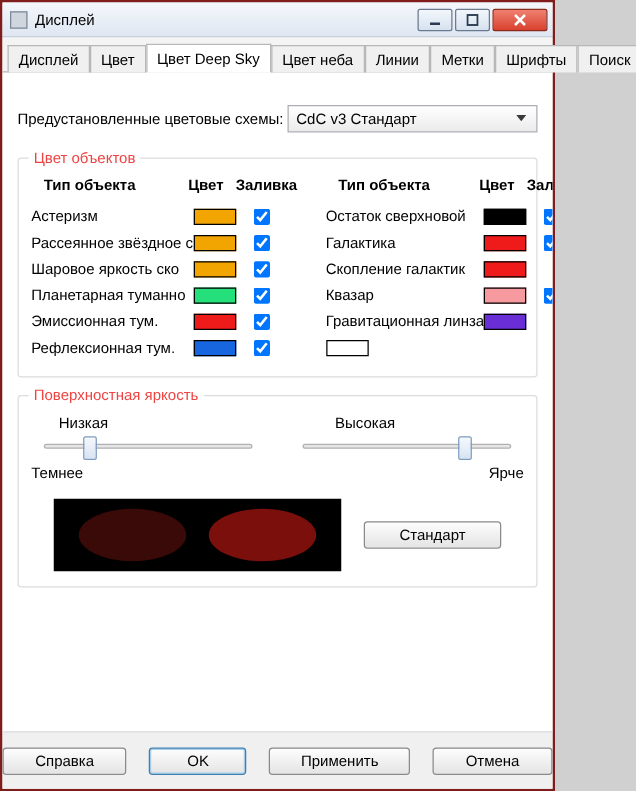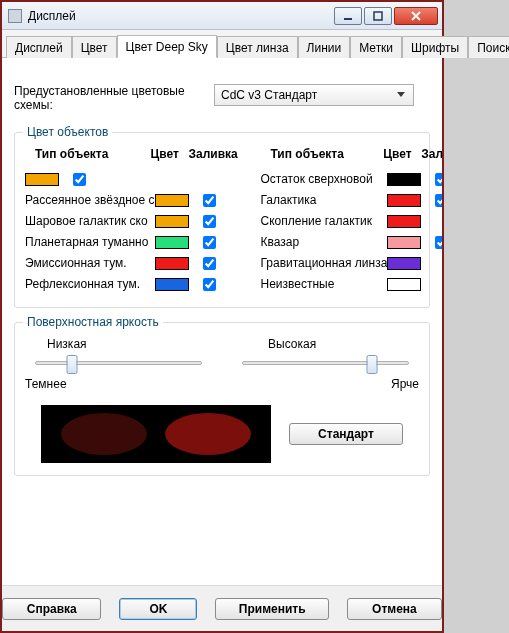--- a/index.html
+++ b/index.html
@@ -8,27 +8,27 @@
   .titlebar { height: 28px; background: linear-gradient(#f4f7fb,#dfe7f2); display: flex; align-items: center; padding: 0 4px 0 6px; border-bottom: 1px solid #b8c4d4; }
   .titlebar .ico { width: 14px; height: 14px; background: #cfd6de; border: 1px solid #7a8899; margin-right: 6px; }
   .titlebar .ttl { flex: 1; color: #000; }
   .tbtn { width: 28px; height: 18px; margin-left: 2px; border: 1px solid #6a7a90; border-radius: 2px; background: linear-gradient(#f3f7fc,#d6e1ef); display: flex; align-items: center; justify-content: center; }
   .tbtn.close { width: 44px; background: linear-gradient(#f08070,#d8422e); border-color: #8a2a1c; color: #fff; font-weight: bold; }
   .tbtn svg { display: block; }
   .tabbar { display: flex; align-items: flex-end; padding: 4px 4px 0 4px; background: #f4f4f4; border-bottom: 1px solid #b7b7b7; position: relative; }
   .tab { padding: 4px 8px 3px 8px; border: 1px solid #b7b7b7; border-bottom: none; background: #f0f0f0; margin-right: 0px; position: relative; top: 1px; cursor: default; white-space: nowrap; }
   .tab.active { background: #fff; border-bottom: 1px solid #fff; }
   .content { flex: 1; background: #fff; padding: 10px 12px 8px 12px; overflow: hidden; }
-  .row-preset { display: flex; margin: 16px 16px 20px 0; }
+  .row-preset { display: flex; align-items: center; margin: 16px 0 20px 0; }
   .row-preset .lbl { flex:1; }
   .combo { width: 200px; height: 22px; border: 1px solid #abadb3; background: linear-gradient(#fff,#ebebeb); display: flex; align-items: center; padding: 0 4px 0 6px; }
   .combo .ctxt { flex:1; }
   .combo .car { width: 16px; height: 16px; display:flex; align-items:center; justify-content:center; }
   .gbox { border: 1px solid #dcdcdc; border-radius: 3px; padding: 14px 10px 12px 10px; position: relative; margin-bottom: 14px; }
-  .gbox .gttl { position: absolute; top: -8px; left: 8px; background: #fff; padding: 0 4px; color: #0c4a6e; }
+  .gbox .gttl { position: absolute; top: -8px; left: 8px; background: #fff; padding: 0 4px; color: #ef4444; }
   .cols { display: flex; gap: 20px; }
   .col { flex: 1; }
   .hdr { display:flex; font-weight: bold; border-bottom: 0; margin-bottom: 8px; margin-left: 10px; }
   .hdr .h1 { flex:1; }
   .hdr .h2 { width: 38px; }
   .hdr .h3 { width: 52px; text-align:left; }
   .orow { display:flex; align-items:center; height: 20px; margin-bottom: 1px; }
   .orow .onm { flex:1; white-space:nowrap; overflow:hidden; }
   .swatch { width: 34px; height: 13px; border: 1px solid #000; margin-right: 8px; }
   .chkcell { width: 44px; display:flex; justify-content:flex-start; }
@@ -39,21 +39,21 @@
   .sliders { display:flex; gap: 40px; margin-top:4px; margin-bottom: 10px; padding: 0 10px; }
   .slider { flex:1; }
   .track { height: 4px; background: #e6e6e6; border:1px solid #b0b0b0; border-radius:2px; position:relative; margin-top:6px; }
   .thumb { position:absolute; top:-7px; width:11px; height:19px; background: linear-gradient(#f6f9fd,#d6e3f2); border:1px solid #7b9ac0; border-radius:2px; transform:translateX(-50%); }
   .tdrow { display:flex; margin-top: 12px; align-items: center; }
   .tdrow .l { flex:1; }
   .tdrow .r {  }
   .preview-row { display:flex; align-items:center; justify-content:center; gap: 18px; margin-top: 14px; }
   .preview { width: 230px; height: 58px; background:#000; display:flex; align-items:center; justify-content:center; gap:18px; }
   .ell { border-radius:50%; }
-  .btn { min-width: 78px; height: 22px; border:1px solid #8a8a8a; border-radius:3px; background: linear-gradient(#fdfdfd,#e4e4e4); display:inline-flex; align-items:center; justify-content:center; padding: 0 28px; cursor: default; font-weight: bold; }
+  .btn { min-width: 78px; height: 22px; border:1px solid #8a8a8a; border-radius:3px; background: linear-gradient(#fdfdfd,#e4e4e4); display:inline-flex; align-items:center; justify-content:center; padding: 0 28px; cursor: default; }
   .btn.default { border:1px solid #3c7fb1; box-shadow: 0 0 0 1px #a4cdec inset; }
   .footer { height: 46px; background:#f0f0f0; border-top:1px solid #dcdcdc; display:flex; align-items:center; justify-content:center; gap: 18px; }
 </style>
 </head>
 <body>
 
 <div class="win">
   <div class="titlebar">
     <div class="ico"></div>
     <div class="ttl">Дисплей</div>
@@ -73,21 +73,21 @@
           <line x1="10" y1="1" x2="2" y2="9" stroke="#fff" stroke-width="2"></line>
         </svg>
       </div>
   </div>
 
   <div class="tabbar">
     <div id="tabs-host" style="display: contents;"></div>
     <div class="tab">Дисплей</div>
       <div class="tab">Цвет</div>
       <div class="tab active">Цвет Deep Sky</div>
-      <div class="tab">Цвет линза</div>
+      <div class="tab">Цвет неба</div>
       <div class="tab">Линии</div>
       <div class="tab">Метки</div>
       <div class="tab">Шрифты</div>
       <div class="tab">Поиск</div>
   </div>
 
   <div class="content">
     <div class="row-preset">
       <div class="lbl">Предустановленные цветовые схемы:</div>
       <div class="combo">
@@ -103,34 +103,35 @@
     <div class="gbox">
       <div class="gttl">Цвет объектов</div>
       <div class="cols">
         <div class="col" id="col-left">
           <div class="hdr">
             <div class="h1">Тип объекта</div>
             <div class="h2">Цвет</div>
             <div class="h3">Заливка</div>
           </div>
         <div class="orow">
+              <div class="onm">Астеризм</div>
               <div class="swatch" style="background: rgb(242, 164, 0);"></div>
               <div class="chkcell">
                 <input type="checkbox" checked="" style="">
               </div>
             </div>
             <div class="orow">
               <div class="onm">Рассеянное звёздное с</div>
               <div class="swatch" style="background: rgb(242, 164, 0);"></div>
               <div class="chkcell">
                 <input type="checkbox" checked="" style="">
               </div>
             </div>
             <div class="orow">
-              <div class="onm">Шаровое галактик ско</div>
+              <div class="onm">Шаровое яркость ско</div>
               <div class="swatch" style="background: rgb(242, 164, 0);"></div>
               <div class="chkcell">
                 <input type="checkbox" checked="" style="">
               </div>
             </div>
             <div class="orow">
               <div class="onm">Планетарная туманно</div>
               <div class="swatch" style="background: rgb(36, 223, 122);"></div>
               <div class="chkcell">
                 <input type="checkbox" checked="" style="">
@@ -182,21 +183,20 @@
               <div class="chkcell">
                 <input type="checkbox" checked="" style="">
               </div>
             </div>
             <div class="orow">
               <div class="onm">Гравитационная линза</div>
               <div class="swatch" style="background: rgb(106, 46, 214);"></div>
               <div class="chkcell"></div>
             </div>
             <div class="orow">
-              <div class="onm">Неизвестные</div>
               <div class="swatch" style="background: rgb(255, 255, 255);"></div>
               <div class="chkcell"></div>
             </div>
           </div>
       </div>
     </div>
 
     <div class="gbox">
       <div class="gttl">Поверхностная яркость</div>
       <div class="sb-label-row">

